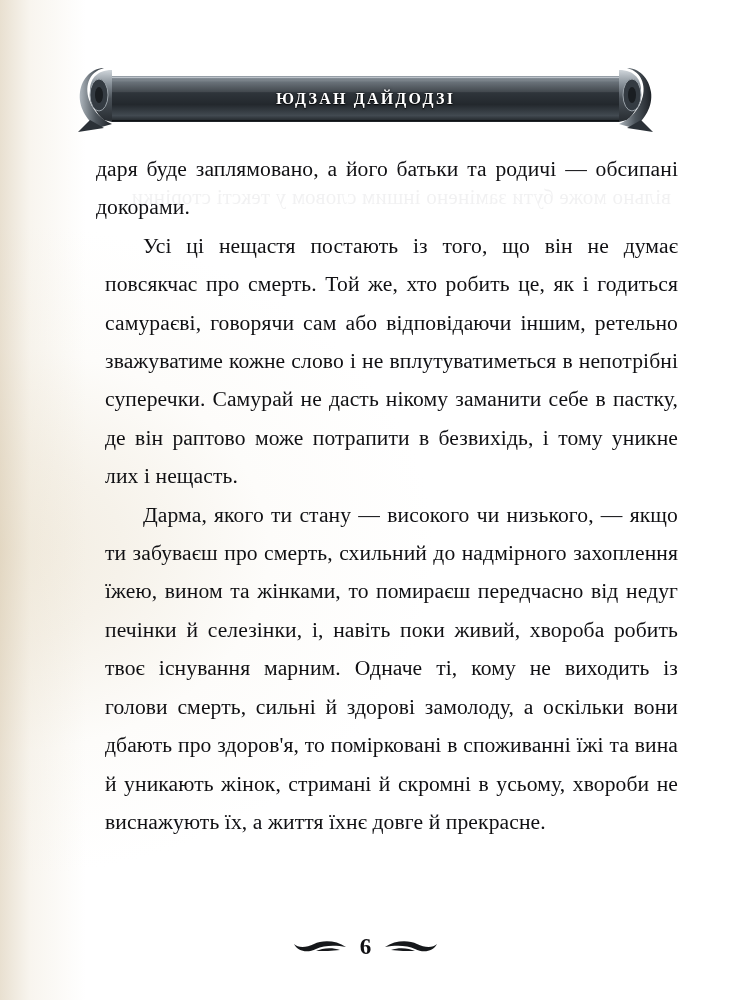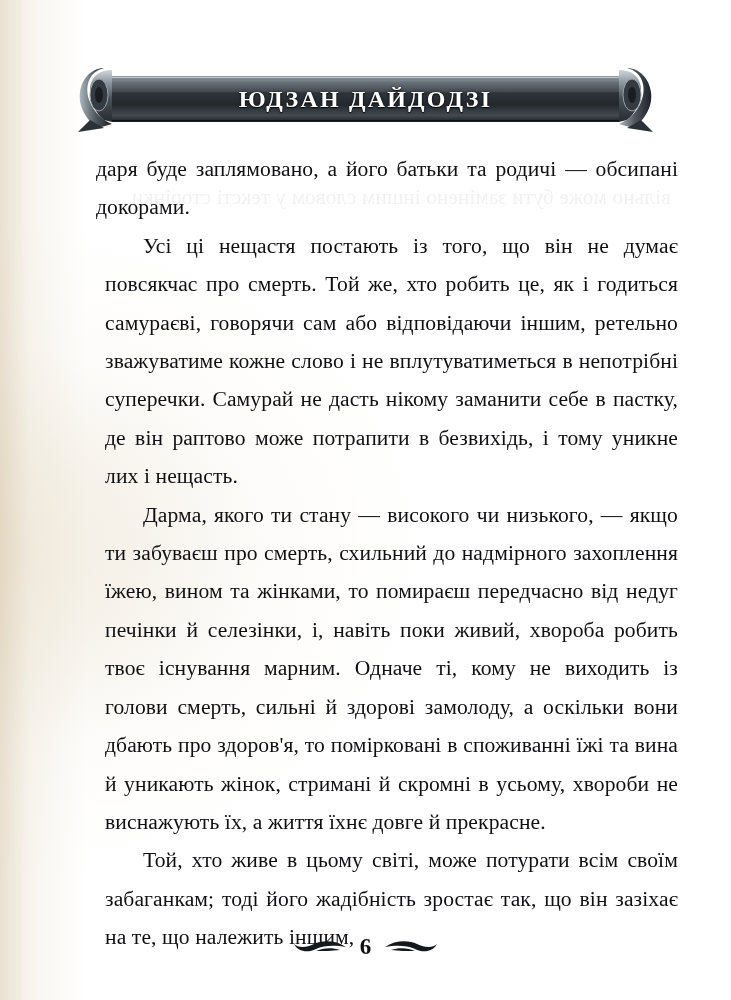--- a/index.html
+++ b/index.html
@@ -63,21 +63,21 @@
     left: 0;
     top: 0;
     width: 731px;
     height: 74px;
     display: flex;
     align-items: center;
     justify-content: center;
     color: #ffffff;
     font-family: "Liberation Serif", serif;
     font-weight: bold;
-    font-size: 24px;
+    font-size: 16px;
     letter-spacing: 2.2px;
     text-shadow: 0 1px 1px rgba(0,0,0,0.85), 0 0 3px rgba(0,0,0,0.6);
     white-space: nowrap;
   }
 
   
   .content {
     position: absolute;
     left: 96px;
     top: 150px;
@@ -169,21 +169,20 @@
 
       <path d="M112 18 L619 18 L619 30 L112 30 Z" fill="#ffffff" opacity="0.07"></path>
     </svg>
     <div class="banner-title">ЮДЗАН ДАЙДОДЗІ</div>
   </div>
 
   <div class="content">
     <p class="para">даря буде заплямовано, а його батьки та родичі — обсипані докорами.</p>
     <p class="para indent">Усі ці нещастя постають із того, що він не думає повсякчас про смерть. Той же, хто робить це, як і годиться самураєві, говорячи сам або відповідаючи іншим, ретельно зважуватиме кожне слово і не вплутуватиметься в непотрібні суперечки. Самурай не дасть нікому заманити себе в пастку, де він раптово може потрапити в безвихідь, і тому уникне лих і нещасть.</p>
     <p class="para indent">Дарма, якого ти стану — високого чи низького, — якщо ти забуваєш про смерть, схильний до надмірного захоплення їжею, вином та жінками, то помираєш передчасно від недуг печінки й селезінки, і, навіть поки живий, хвороба робить твоє існування марним. Одначе ті, кому не виходить із голови смерть, сильні й здорові замолоду, а оскільки вони дбають про здоров'я, то помірковані в споживанні їжі та вина й уникають жінок, стримані й скромні в усьому, хвороби не виснажують їх, а життя їхнє довге й прекрасне.</p>
-    <p class="para indent">Той, хто живе в цьому світі, може потурати всім своїм забаганкам; тоді його жадібність зростає так, що він зазіхає на те, що належить іншим,</p>
   </div>
 
   <div class="footer">
     <svg class="flourish" width="56" height="18" viewBox="0 0 56 18" xmlns="http://www.w3.org/2000/svg">
       <path d="M54 9 C 44 2, 30 2, 22 6 C 14 10, 6 10, 2 6 C 6 14, 16 15, 24 11 C 32 7, 44 7, 54 9 Z" fill="#16181b"></path>
       <path d="M48 12 C 40 9, 30 10, 24 13 C 32 13, 40 13, 48 12 Z" fill="#16181b"></path>
     </svg>
     <div class="folio">6</div>
     <svg class="flourish" width="56" height="18" viewBox="0 0 56 18" xmlns="http://www.w3.org/2000/svg">
       <path d="M2 9 C 12 2, 26 2, 34 6 C 42 10, 50 10, 54 6 C 50 14, 40 15, 32 11 C 24 7, 12 7, 2 9 Z" fill="#16181b"></path>

